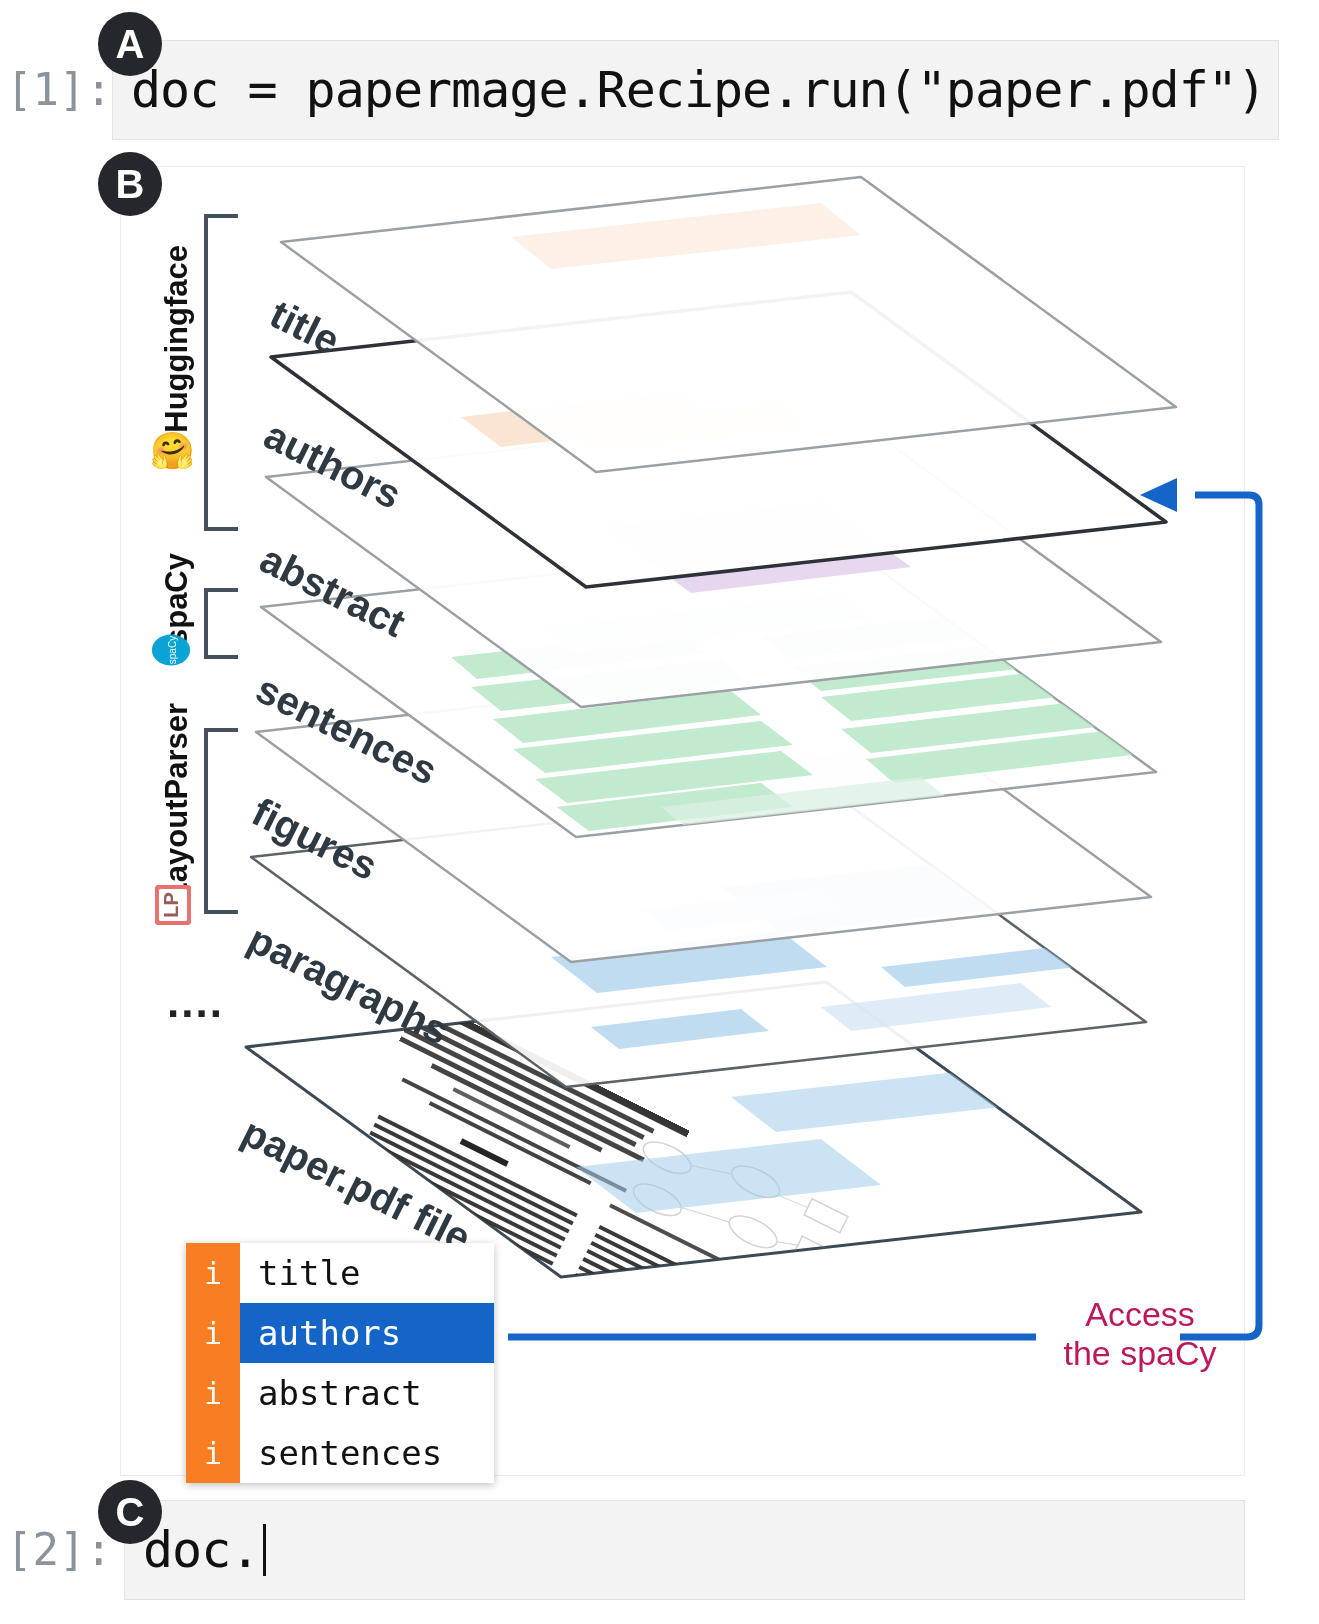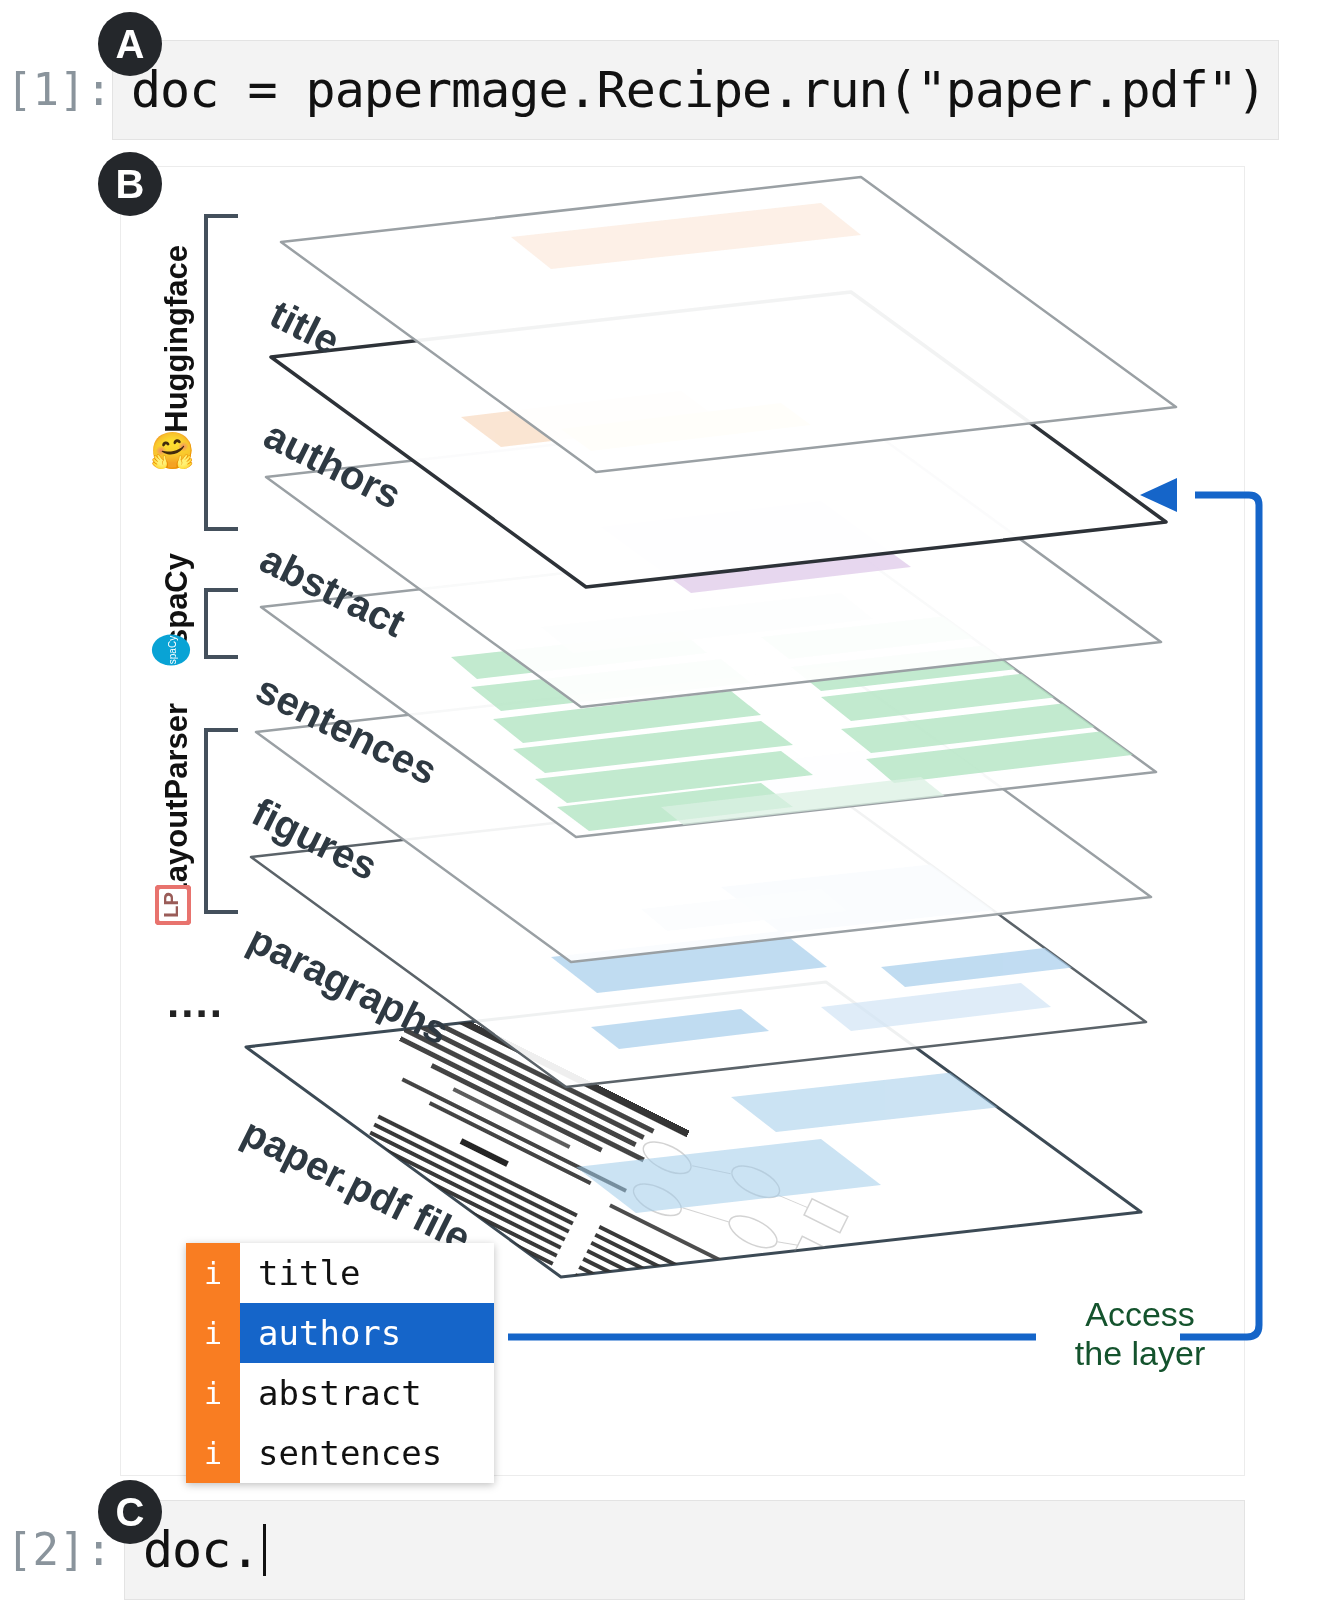--- a/index.html
+++ b/index.html
@@ -172,21 +172,21 @@
   }
   .ac-row.selected .ac-text { background: #1565c9; color: #ffffff; height: 60px; display:flex; align-items:center; }
   .ac-row.selected { background: #1565c9; }
 
   
   #access-label {
     position: absolute;
     left: 1044px;
     top: 1294px;
     width: 190px;
-    color: #14532d;
+    color: #be185d;
     font-family: "Liberation Sans", sans-serif;
     font-size: 34px;
     line-height: 1.15;
     text-align: center;
     z-index: 70;
   }
 
   svg.overlay {
     position: absolute;
     left: 0; top: 0;
@@ -460,21 +460,21 @@
       <div class="layer-label" style="left:146px; top:243px;">authors</div>
       <div class="layer-label" style="left:142px; top:367px;">abstract</div>
       <div class="layer-label" style="left:138px; top:497px;">sentences</div>
       <div class="layer-label" style="left:134px; top:620px;">figures</div>
       <div class="layer-label" style="left:130px; top:747px;">paragraphs</div>
       <div class="layer-label" style="left:124px; top:940px;">paper.pdf file</div>
     </div>
 
     <div id="access-label" style="left:924px; top:1128px;">
       <div>Access</div>
-      <div>the layer</div>
+      <div>the spaCy</div>
     </div>
   </div>
 
   <div class="badge" id="badge-b">B</div>
 
   <svg class="overlay" viewBox="0 0 1319 1624" xmlns="http://www.w3.org/2000/svg">
 
     <path d="M1195,495 L1249,495 Q1259,495 1259,505 L1259,1325 Q1259,1337 1247,1337 L1180,1337" fill="none" stroke="#1565c9" stroke-width="7" stroke-linecap="butt"></path>
     <polygon points="1177,478 1177,512 1140,495" fill="#1565c9"></polygon>
 

